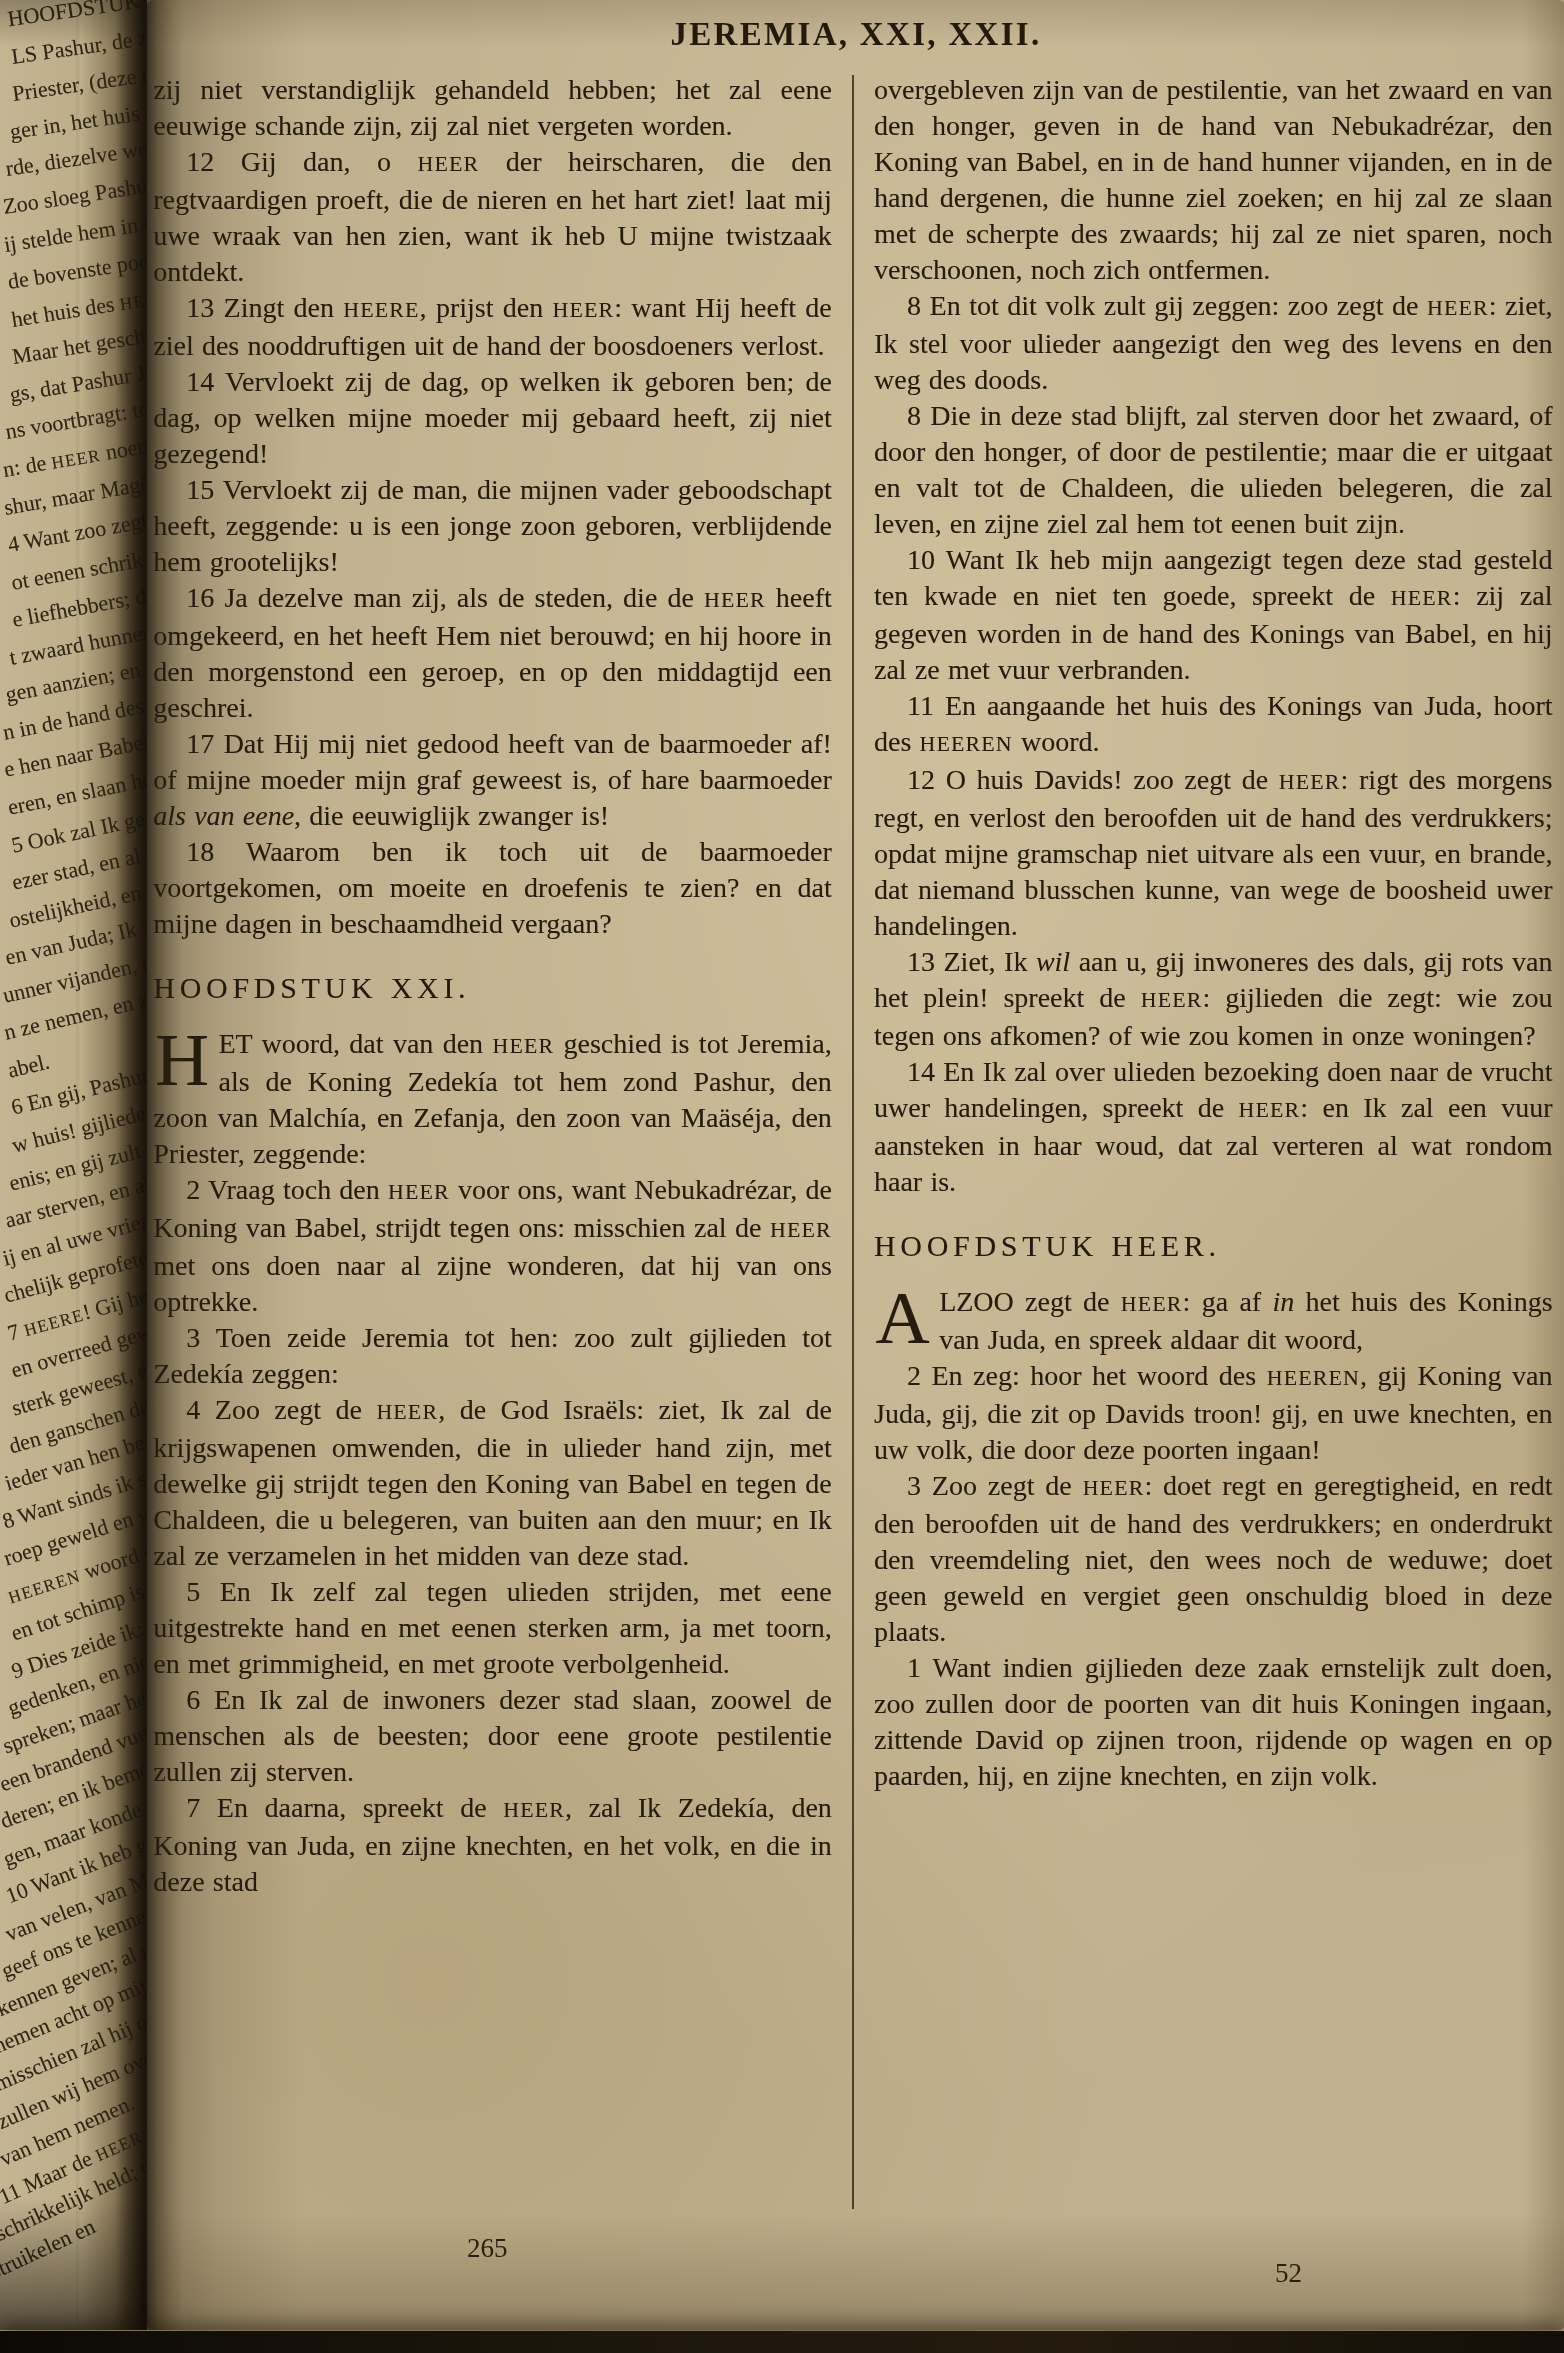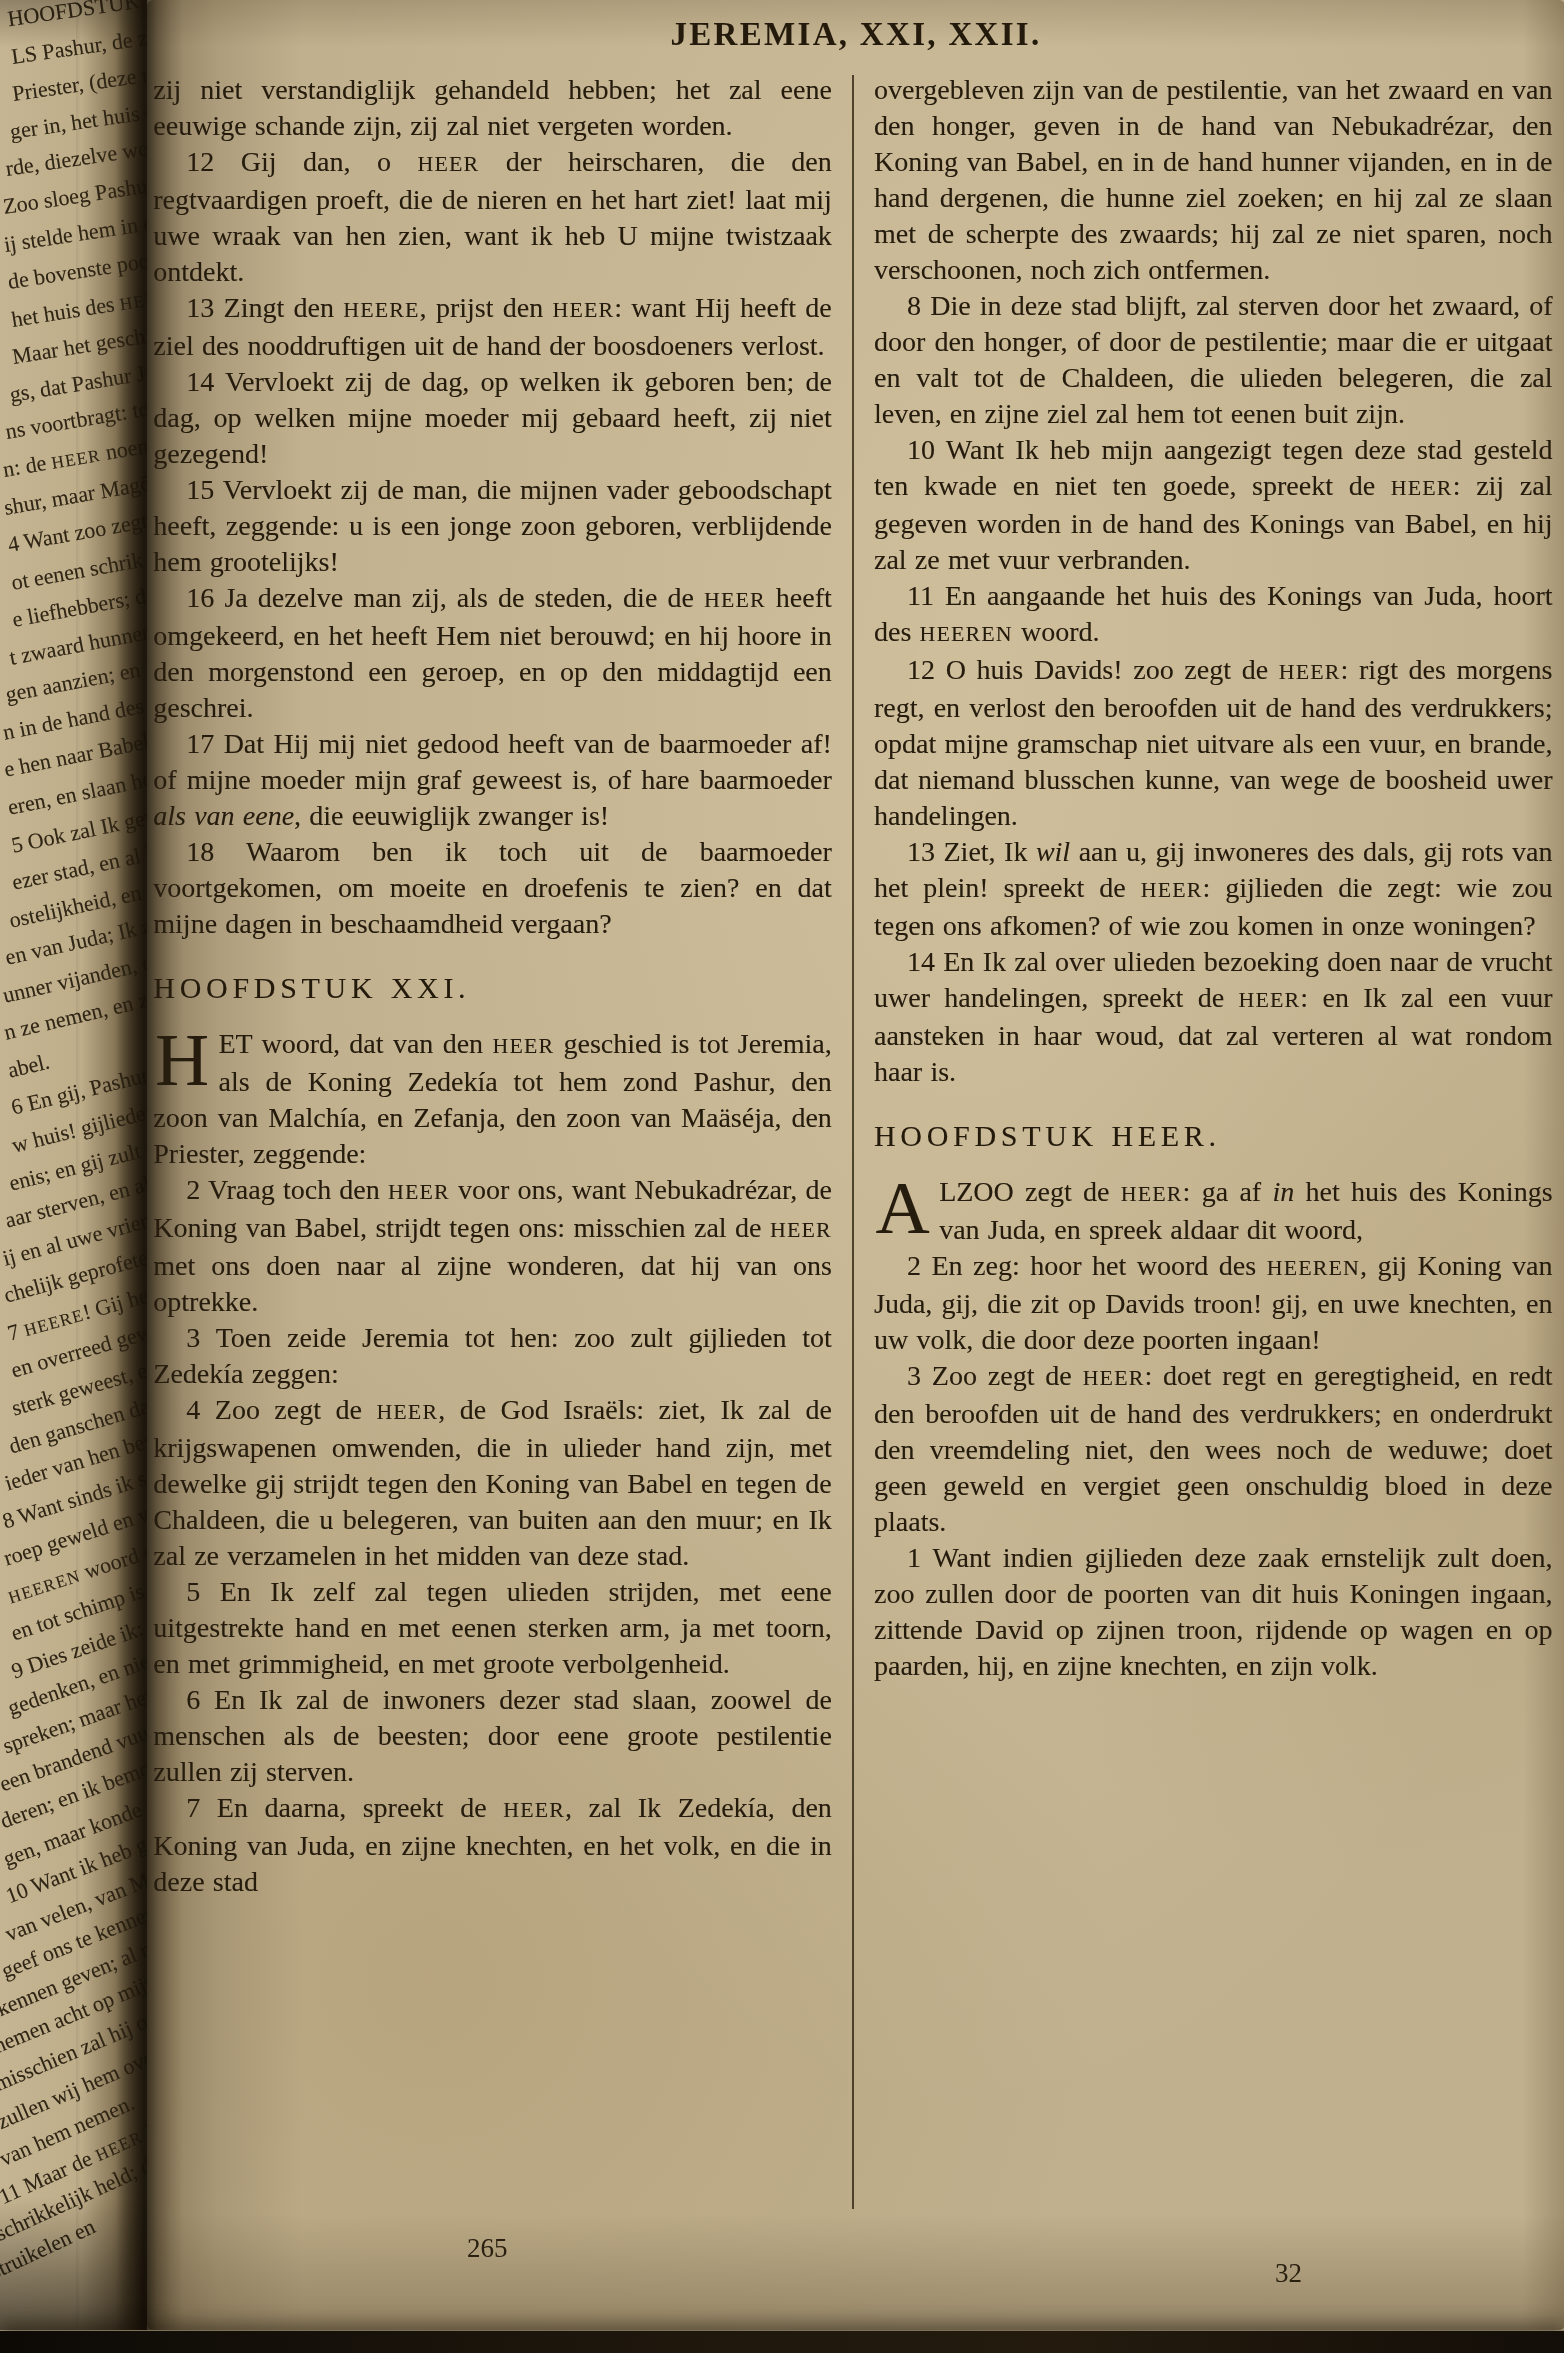--- a/index.html
+++ b/index.html
@@ -170,33 +170,34 @@
           <p class="verse">2 Vraag toch den <span class="sc">HEER</span> voor ons, want Nebukadrézar, de Koning van Babel, strijdt tegen ons: misschien zal de <span class="sc">HEER</span> met ons doen naar al zijne wonderen, dat hij van ons optrekke.</p>
           <p class="verse">3 Toen zeide Jeremia tot hen: zoo zult gijlieden tot Zedekía zeggen:</p>
           <p class="verse">4 Zoo zegt de <span class="sc">HEER</span>, de God Israëls: ziet, Ik zal de krijgswapenen omwenden, die in ulieder hand zijn, met dewelke gij strijdt tegen den Koning van Babel en tegen de Chaldeen, die u belegeren, van buiten aan den muur; en Ik zal ze verzamelen in het midden van deze stad.</p>
           <p class="verse">5 En Ik zelf zal tegen ulieden strijden, met eene uitgestrekte hand en met eenen sterken arm, ja met toorn, en met grimmigheid, en met groote verbolgenheid.</p>
           <p class="verse">6 En Ik zal de inwoners dezer stad slaan, zoowel de menschen als de beesten; door eene groote pestilentie zullen zij sterven.</p>
           <p class="verse">7 En daarna, spreekt de <span class="sc">HEER</span>, zal Ik Zedekía, den Koning van Juda, en zijne knechten, en het volk, en die in deze stad</p>
         </div>
       <div class="col-divider"></div>
       <div class="col" id="col2">
           <p class="verse cont">overgebleven zijn van de pestilentie, van het zwaard en van den honger, geven in de hand van Nebukadrézar, den Koning van Babel, en in de hand hunner vijanden, en in de hand dergenen, die hunne ziel zoeken; en hij zal ze slaan met de scherpte des zwaards; hij zal ze niet sparen, noch verschoonen, noch zich ontfermen.</p>
+          <p class="verse">8 En tot dit volk zult gij zeggen: zoo zegt de <span class="sc">HEER</span>: ziet, Ik stel voor ulieder aangezigt den weg des levens en den weg des doods.</p>
           <p class="verse">8 Die in deze stad blijft, zal sterven door het zwaard, of door den honger, of door de pestilentie; maar die er uitgaat en valt tot de Chaldeen, die ulieden belegeren, die zal leven, en zijne ziel zal hem tot eenen buit zijn.</p>
           <p class="verse">10 Want Ik heb mijn aangezigt tegen deze stad gesteld ten kwade en niet ten goede, spreekt de <span class="sc">HEER</span>: zij zal gegeven worden in de hand des Konings van Babel, en hij zal ze met vuur verbranden.</p>
           <p class="verse">11 En aangaande het huis des Konings van Juda, hoort des <span class="sc">HEEREN</span> woord.</p>
           <p class="verse">12 O huis Davids! zoo zegt de <span class="sc">HEER</span>: rigt des morgens regt, en verlost den beroofden uit de hand des verdrukkers; opdat mijne gramschap niet uitvare als een vuur, en brande, dat niemand blusschen kunne, van wege de boosheid uwer handelingen.</p>
           <p class="verse">13 Ziet, Ik <em>wil</em> aan u, gij inwoneres des dals, gij rots van het plein! spreekt de <span class="sc">HEER</span>: gijlieden die zegt: wie zou tegen ons afkomen? of wie zou komen in onze woningen?</p>
           <p class="verse">14 En Ik zal over ulieden bezoeking doen naar de vrucht uwer handelingen, spreekt de <span class="sc">HEER</span>: en Ik zal een vuur aansteken in haar woud, dat zal verteren al wat rondom haar is.</p>
           <div class="chapter-heading">HOOFDSTUK HEER.</div>
           <p class="verse drop"><span class="dropcap">A</span>LZOO zegt de <span class="sc">HEER</span>: ga af <em>in</em> het huis des Konings van Juda, en spreek aldaar dit woord,</p>
           <p class="verse">2 En zeg: hoor het woord des <span class="sc">HEEREN</span>, gij Koning van Juda, gij, die zit op Davids troon! gij, en uwe knechten, en uw volk, die door deze poorten ingaan!</p>
           <p class="verse">3 Zoo zegt de <span class="sc">HEER</span>: doet regt en geregtigheid, en redt den beroofden uit de hand des verdrukkers; en onderdrukt den vreemdeling niet, den wees noch de weduwe; doet geen geweld en vergiet geen onschuldig bloed in deze plaats.</p>
           <p class="verse">1 Want indien gijlieden deze zaak ernstelijk zult doen, zoo zullen door de poorten van dit huis Koningen ingaan, zittende David op zijnen troon, rijdende op wagen en op paarden, hij, en zijne knechten, en zijn volk.</p>
         </div>
     </div>
 
     <div class="page-num left">265</div>
-    <div class="page-num right">32</div>
+    <div class="page-num right">52</div>
   </div>
 
   <div class="bottom-edge"></div>
 </div>
 
 
 </body></html>

